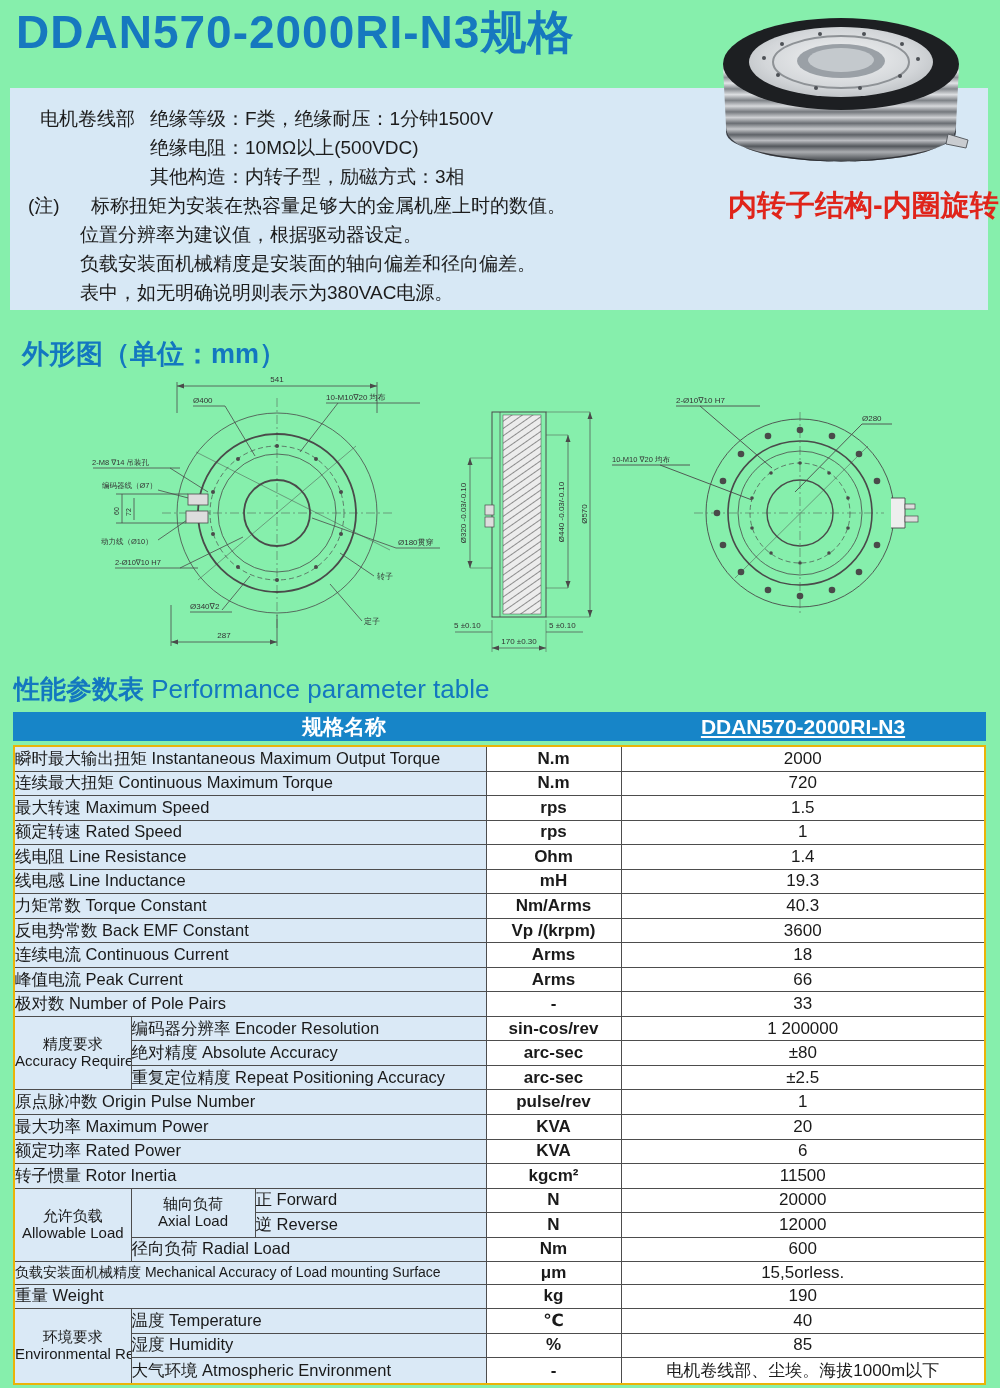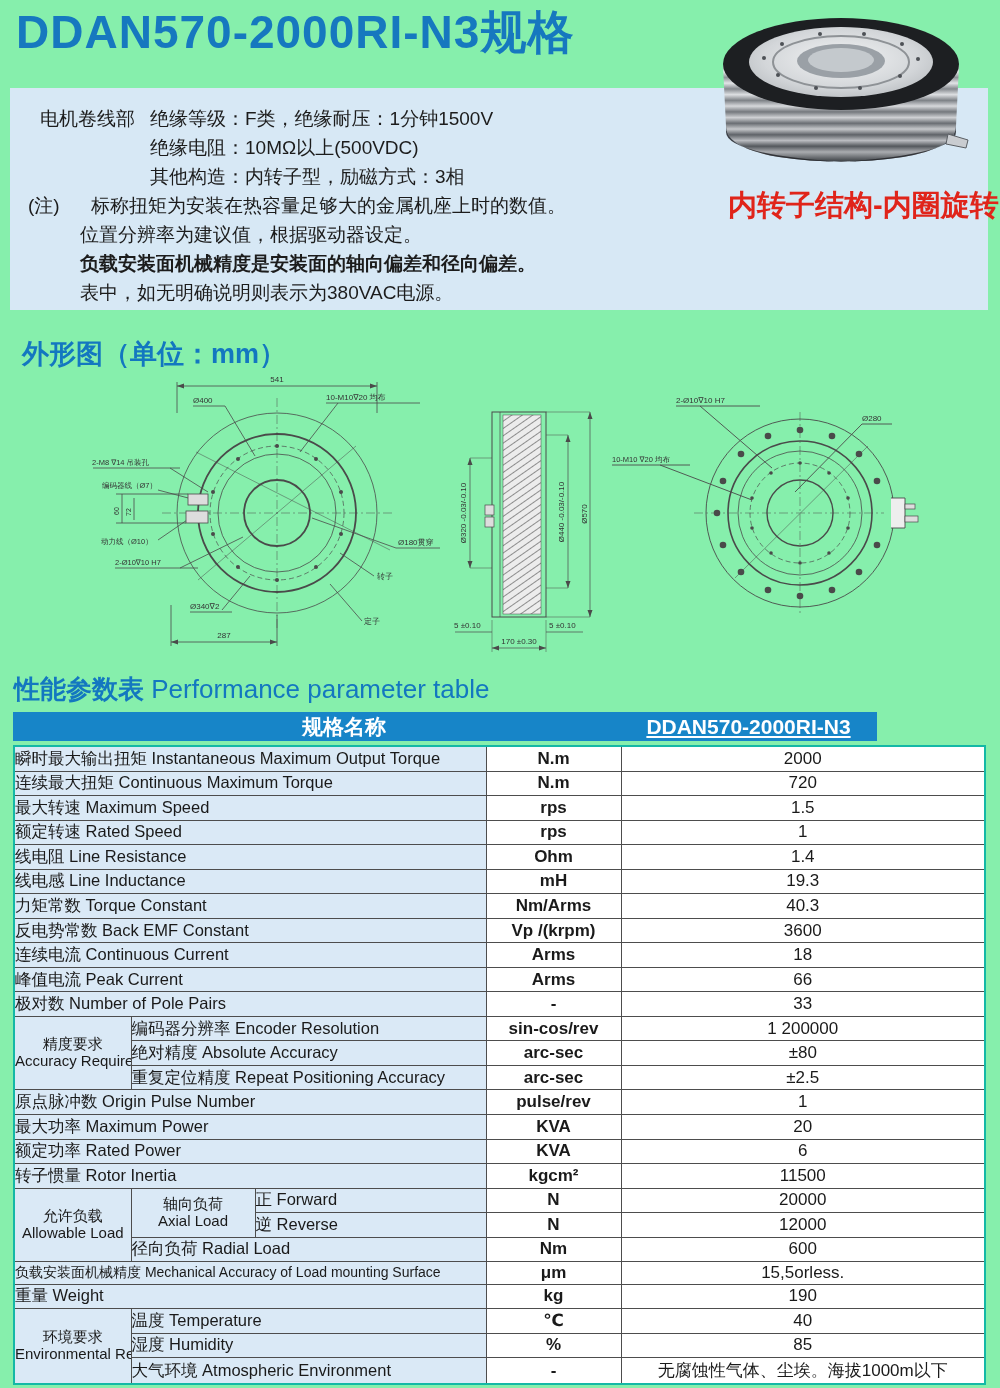--- a/index.html
+++ b/index.html
@@ -10,26 +10,26 @@
   .info-box{position:absolute;left:10px;top:88px;width:978px;height:222px;background:#d7e8f5;}
   .info-line{position:absolute;font-size:19px;color:#1c1c1c;white-space:nowrap;}
   .photo-wrap{position:absolute;left:712px;top:14px;width:258px;height:152px;}
   .photo-caption{position:absolute;left:728px;top:186px;font-size:29px;font-weight:bold;
         color:#e0241a;white-space:nowrap;}
   .outline-title{position:absolute;left:14px;top:328px;margin:8px;font-size:27px;font-weight:bold;color:#1377c0;}
   .drawings{position:absolute;left:0;top:370px;width:1000px;height:300px;}
   .perf-title{position:absolute;left:14px;top:672px;margin:0;font-size:26px;color:#1377c0;white-space:nowrap;}
   .perf-title .zh{font-weight:bold;}
   .perf-title .en{font-weight:normal;}
-  .tbl-head{position:absolute;left:13px;top:712px;width:864px;height:29px;background:#1785c8;
+  .tbl-head{position:absolute;left:13px;top:712px;width:973px;height:29px;background:#1785c8;
         display:flex;align-items:center;color:#fff;font-weight:bold;font-size:21px;}
   .tbl-head .h1{width:607px;text-align:center;padding-left:55px;box-sizing:border-box;}
   .tbl-head .h2{flex:1;text-align:center;text-decoration:underline;}
   table.perf{position:absolute;left:13px;top:745px;width:973px;height:640px;border-collapse:collapse;
-        table-layout:fixed;border:2px solid #14b8a6;}
+        table-layout:fixed;border:2px solid #eab308;}
   table.perf td{border:1px solid #4d4d4d;padding:0 0 0 0;overflow:hidden;white-space:nowrap;}
   td.lbl{background:#dae9f6;text-align:left;padding-left:9px;font-size:16.5px;}
   td.lbl.small{font-size:14px;margin-left:23px;}
   td.grp{background:#dae9f6;text-align:center;font-size:15px;line-height:1.12;white-space:normal;}
   td.unit{background:#fff;text-align:center;font-size:17px;font-weight:bold;}
   td.val{background:#fff;text-align:center;font-size:17px;}
   svg text{font-family:"Liberation Sans","DejaVu Sans",sans-serif;}
 </style>
 </head>
 <body>
@@ -39,21 +39,21 @@
   <h1 class="page-title">DDAN570-2000RI-N3规格</h1>
 
   <div class="info-box">
     <span class="info-line" style="left:30px;top:18px;">电机卷线部</span>
     <span class="info-line" style="left:140px;top:18px;">绝缘等级：F类，绝缘耐压：1分钟1500V</span>
     <span class="info-line" style="left:140px;top:47px;">绝缘电阻：10MΩ以上(500VDC)</span>
     <span class="info-line" style="left:140px;top:76px;">其他构造：内转子型，励磁方式：3相</span>
     <span class="info-line" style="left:18px;top:105px;">(注)</span>
     <span class="info-line" style="left:70px;top:105px;margin-left:11px;">标称扭矩为安装在热容量足够大的金属机座上时的数值。</span>
     <span class="info-line" style="left:70px;top:134px;">位置分辨率为建议值，根据驱动器设定。</span>
-    <span class="info-line" style="left:70px;top:163px;font-weight:bold;">负载安装面机械精度是安装面的轴向偏差和径向偏差。</span>
+    <span class="info-line" style="left:70px;top:163px;">负载安装面机械精度是安装面的轴向偏差和径向偏差。</span>
     <span class="info-line" style="left:70px;top:192px;">表中，如无明确说明则表示为380VAC电源。</span>
   </div>
 
   <div class="photo-wrap">
     <svg width="258" height="152" viewBox="0 0 258 152">
       <defs>
         <linearGradient id="ribs" x1="0" y1="0" x2="0" y2="1">
           <stop offset="0" stop-color="#a9adb2"></stop>
             <stop offset="0.06" stop-color="#e8eaec"></stop>
           <stop offset="0.12" stop-color="#8f9398"></stop>
@@ -422,18 +422,18 @@
           <td class="val">40</td>
         </tr>
       <tr>
           <td class="lbl" colspan="2">湿度 Humidity</td>
           <td class="unit">%</td>
           <td class="val">85</td>
         </tr>
       <tr>
           <td class="lbl" colspan="2">大气环境 Atmospheric Environment</td>
           <td class="unit">-</td>
-          <td class="val">无腐蚀性气体、尘埃。海拔1000m以下</td>
+          <td class="val">电机卷线部、尘埃。海拔1000m以下</td>
         </tr>
     </tbody>
   </table>
 
 </div>
 
 </body></html>

